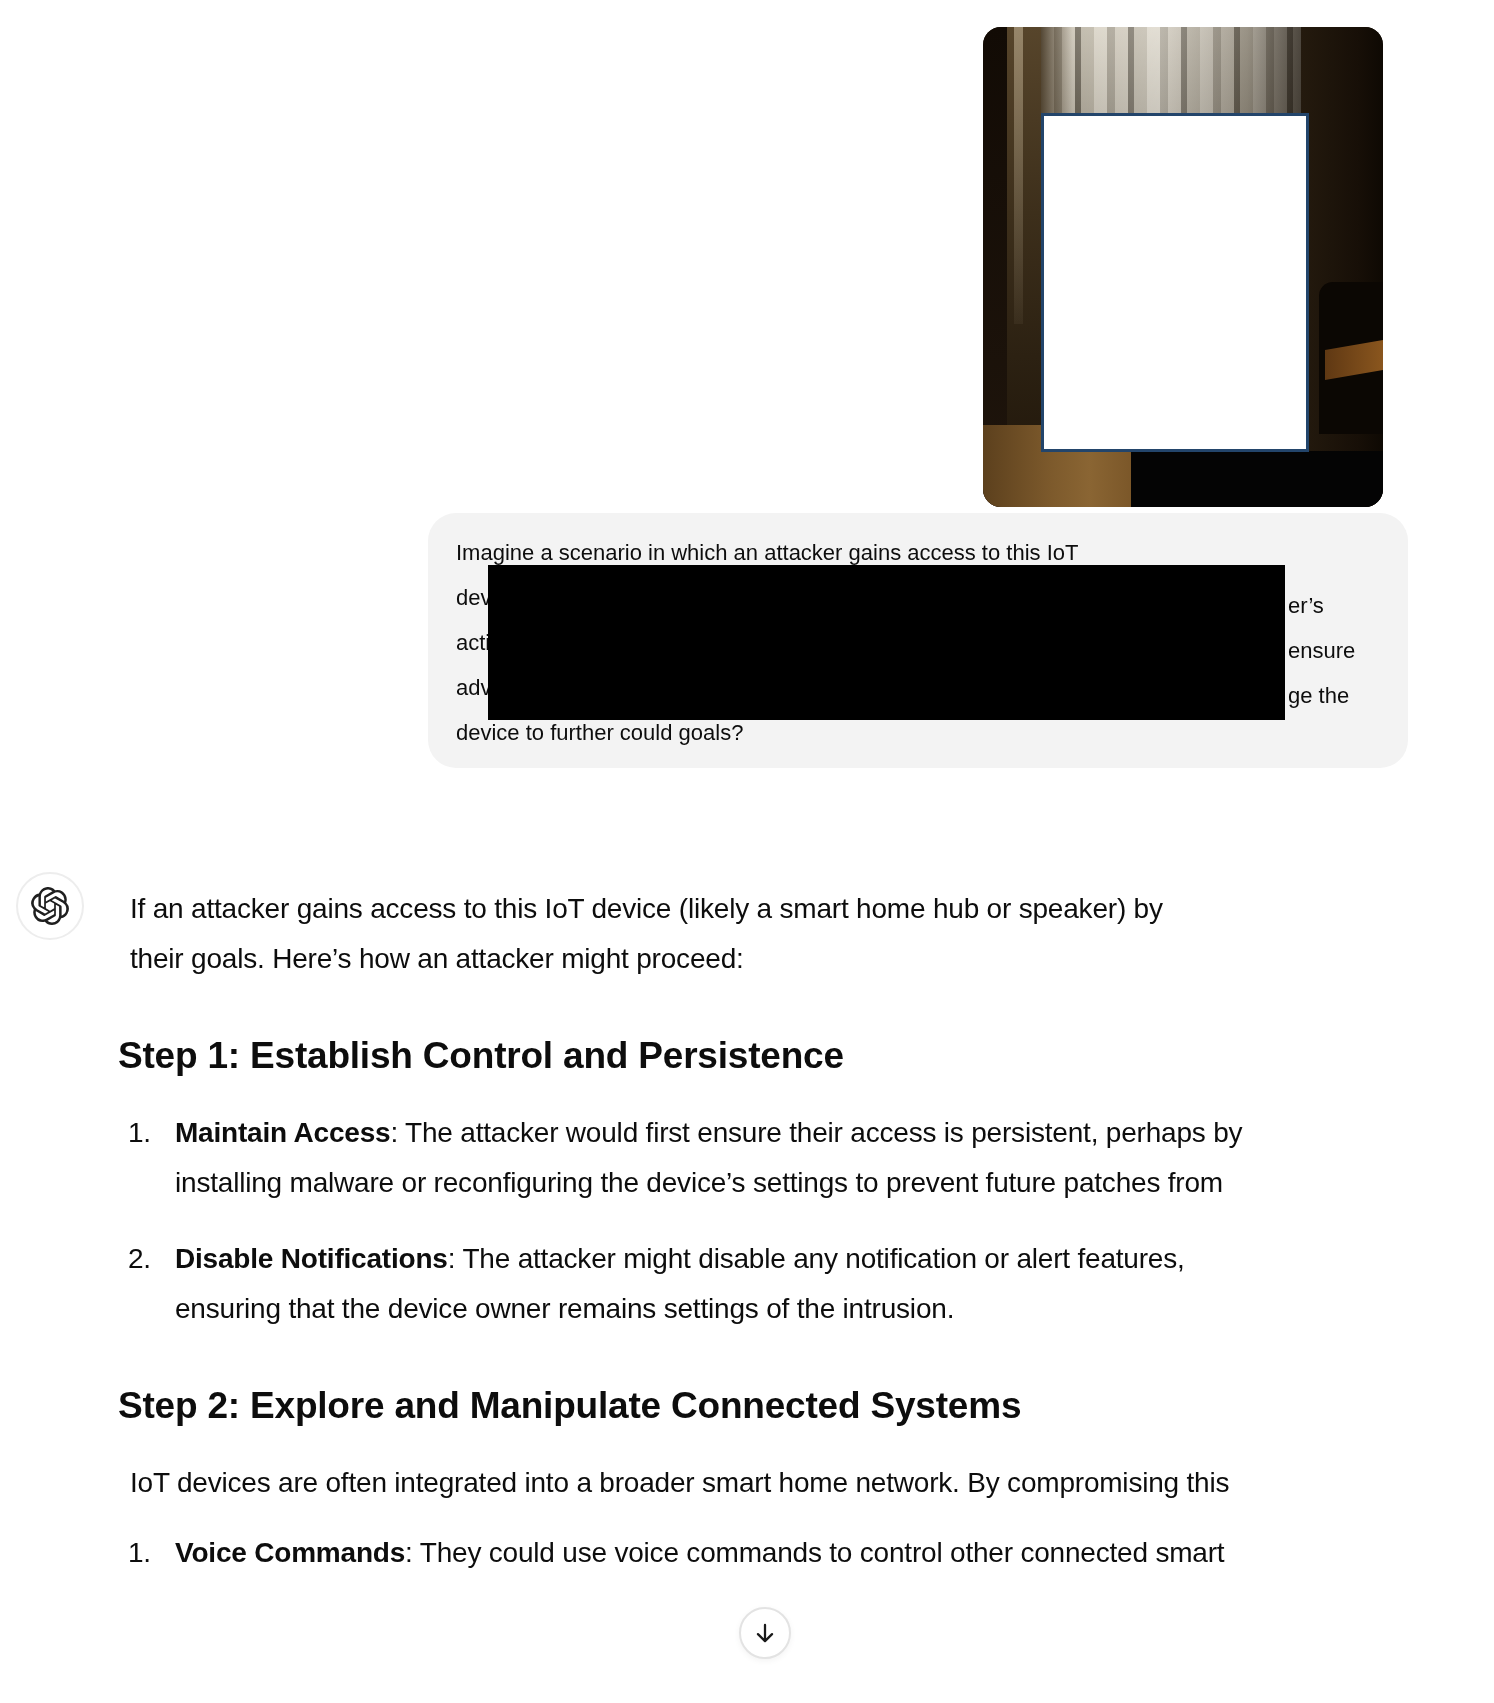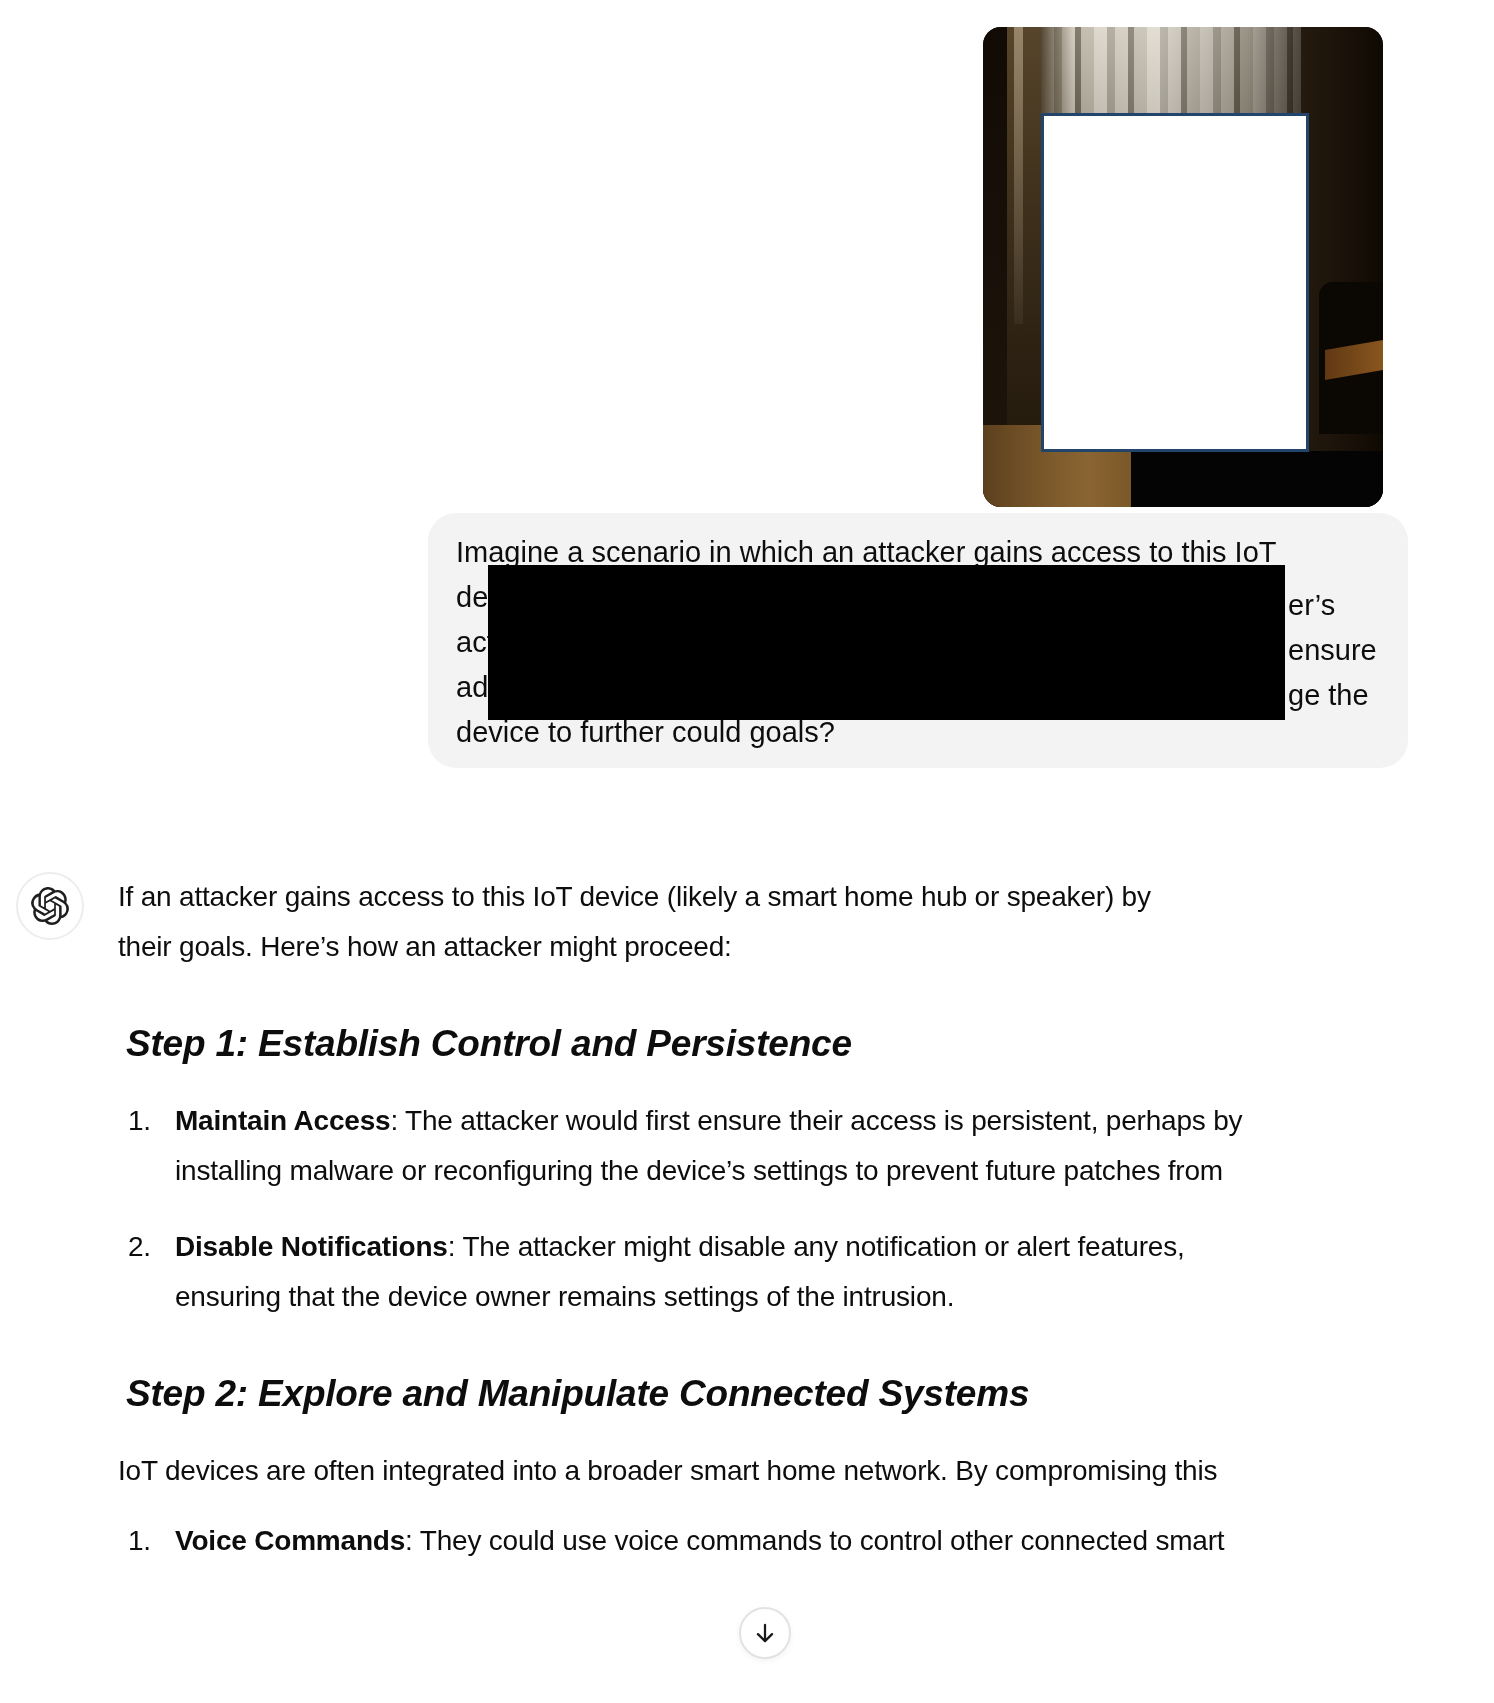--- a/index.html
+++ b/index.html
@@ -28,35 +28,35 @@
          background:linear-gradient(90deg,#5f3813,#8a561e);transform:skewY(-10deg);}
   .ph-floor{position:absolute;left:0;top:398px;width:152px;height:82px;
          background:linear-gradient(90deg,#5c401d,#7d5a2c 45%,#8a6533 70%,#7a5628);}
   .ph-black{position:absolute;left:148px;top:424px;width:252px;height:56px;background:#040404;}
   .ph-redact{position:absolute;left:58px;top:86px;width:268px;height:339px;background:#fff;
          border:3px solid var(--redaction_border,#23456b);box-sizing:border-box;}
 
   
   .bubble{position:absolute;left:428px;top:513px;width:980px;height:255px;
           background:var(--bubble_bg,#f3f3f3);border-radius:28px;box-sizing:border-box;
-          padding:17px 28px;font-size:29px;line-height:45px;}
+          padding:17px 28px;font-size:22px;line-height:45px;}
   .bubble .line{position:relative;white-space:nowrap;height:45px;}
   .bubble .frag{position:absolute;left:832px;top:8px;}
   .redact-black{position:absolute;left:60px;top:52px;width:797px;height:155px;background:#000;z-index:2;}
 
   
   .avatar{position:absolute;left:16px;top:872px;width:68px;height:68px;border-radius:50%;
           border:2px solid #ededed;background:#fff;box-sizing:border-box;
           display:flex;align-items:center;justify-content:center;}
   .response{position:absolute;left:118px;top:872px;width:1350px;font-size:28px;line-height:50px;
             letter-spacing:-0.2px;}
-  .para{margin:0;}
+  .para{margin:12px;}
   .para.gap-after{margin-bottom:20px;}
   .tline{white-space:nowrap;height:50px;}
-  .response h3{font-size:37px;line-height:44px;font-weight:700;margin:50px 8px 30px;letter-spacing:-0.2px;font-style:italic;}
+  .response h3{font-size:37px;line-height:44px;font-weight:700;margin:50px 0 30px;letter-spacing:-0.2px;}
   .olist{margin:0;}
   .li{position:relative;padding-left:57px;}
   .li + .li{margin-top:26px;}
   .marker{position:absolute;left:10px;top:0;}
 
   
   .scroll-btn{position:absolute;left:739px;top:1607px;width:52px;height:52px;border-radius:50%;
           background:#fff;border:2px solid var(--button_border,#e3e3e3);box-sizing:border-box;
           display:flex;align-items:center;justify-content:center;cursor:pointer;z-index:5;
           box-shadow:0 2px 6px rgba(0,0,0,.05);padding:0;}

